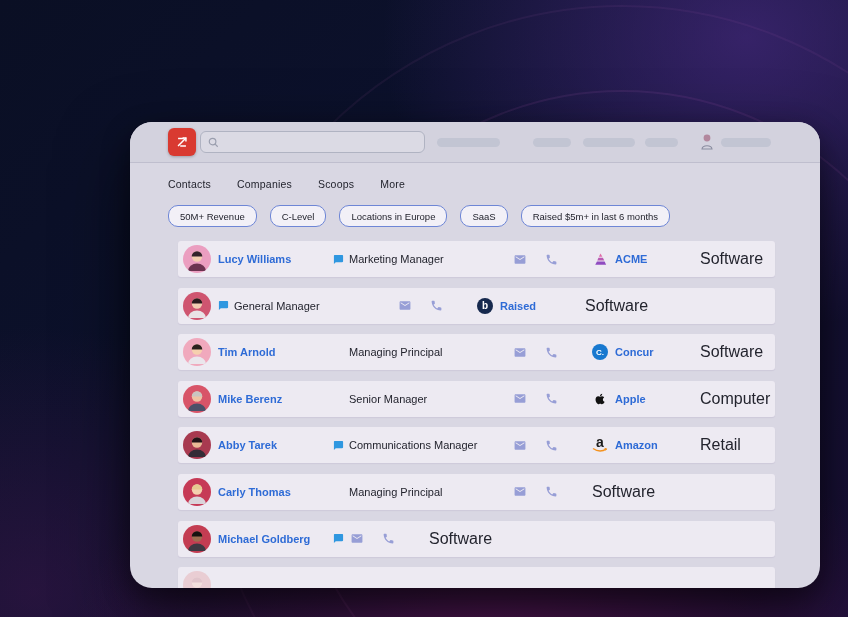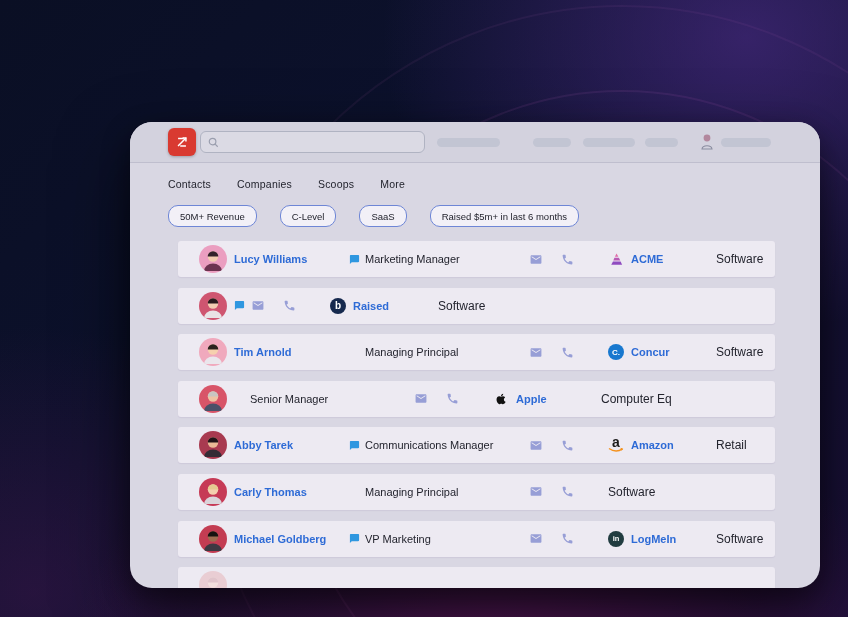--- a/index.html
+++ b/index.html
@@ -37,43 +37,43 @@
   .pill{position:absolute;top:16px;height:9px;border-radius:5px;background:#c2c5d3;}
   .p1{left:307px;width:63px;} .p2{left:403px;width:38px;} .p3{left:453px;width:52px;}
   .p4{left:515px;width:33px;} .p5{left:591px;width:50px;}
   .useri{position:absolute;left:569px;top:11px;width:16px;height:18px;}
 
   
   .tabs{position:absolute;left:38px;top:56px;display:flex;gap:26px;}
   .tab{font-size:10.5px;font-weight:500;color:#23242e;letter-spacing:.2px;cursor:pointer;text-align:center;}
 
   
-  .chips{position:absolute;left:38px;top:83px;display:flex;gap:23px;}
+  .chips{position:absolute;left:38px;top:83px;display:flex;gap:13px;}
   .chip{height:20px;border:1px solid #6e86d6;border-radius:10px;background:#f2f0f7;
     display:flex;align-items:center;padding:0 11px;font-size:9.5px;font-weight:500;
     color:#1d1e28;white-space:nowrap;cursor:pointer;}
 
   
   .rows{position:absolute;left:48px;top:119px;width:597px;}
   .row{height:36px;margin-bottom:10.6px;background:#edeaf2;border-radius:3px;
-    display:flex;align-items:center;box-shadow:0 1px 1px rgba(120,110,150,.12);padding-left:16px;}
+    display:flex;align-items:center;box-shadow:0 1px 1px rgba(120,110,150,.12);}
   .cell{display:flex;align-items:center;box-sizing:border-box;height:100%;}
   .c-avatar{width:40px;padding-left:5px;}
   .avatar{width:28px;height:28px;display:block;}
   .c-name{width:115px;font-size:11px;font-weight:600;color:#2e6bd6;text-decoration:none;
     overflow:hidden;white-space:nowrap;cursor:pointer;}
   .c-scoop{width:16px;}
   .c-title{width:163px;font-size:11px;color:#23242e;overflow:hidden;white-space:nowrap;}
   .c-mail{width:26px;cursor:pointer;}
   .c-phone{width:54px;padding-left:7px;cursor:pointer;}
   .c-company{width:108px;gap:7px;}
   .logoimg{width:16px;height:16px;display:flex;align-items:center;justify-content:center;flex:none;}
   .company-name{font-size:11px;font-weight:700;color:#2e6bd6;text-decoration:none;
     white-space:nowrap;cursor:pointer;}
-  .c-industry{flex:1;font-size:12px;color:#23242e;overflow:hidden;white-space:nowrap;text-align:right;}
+  .c-industry{flex:1;font-size:16px;color:#23242e;overflow:hidden;white-space:nowrap;text-align:right;}
   .mono{border-radius:50%;width:16px;height:16px;display:flex;align-items:center;
     justify-content:center;color:#fff;font-weight:bold;}
   .mono-boomi{background:#16294e;font-size:10px;}
   .mono-concur{background:#1878cf;font-size:8px;}
   .mono-logmein{background:#213c40;font-size:7.5px;}
   .adp-oval{background:#d0271d;border-radius:6px;width:16px;height:10px;display:flex;
     align-items:center;justify-content:center;color:#fff;font-size:5.5px;font-weight:bold;font-style:italic;}
   .amazon{position:relative;width:16px;height:16px;}
   .amazon .a{position:absolute;left:4px;top:-3px;font-size:14px;font-weight:bold;color:#1a1a1a;}
   .amazon svg{position:absolute;left:0;bottom:0;}
@@ -126,20 +126,21 @@
   <div class="tabs">
     <span class="tab">Contacts</span>
     <span class="tab">Companies</span>
     <span class="tab">Scoops</span>
     <span class="tab">More</span>
   </div>
 
   <div class="chips">
     <div class="chip">50M+ Revenue</div>
     <div class="chip">C-Level</div>
+    <div class="chip">Locations in Europe</div>
     <div class="chip">SaaS</div>
     <div class="chip">Raised $5m+ in last 6 months</div>
   </div>
 
   <div class="rows">
 
     <div class="row">
       <div class="cell c-avatar">
           <svg class="avatar" viewBox="0 0 28 28">
         <circle cx="14" cy="14" r="14" fill="#eb9ec0"></circle>
@@ -189,20 +190,21 @@
           <circle cx="14" cy="11.5" r="5.2" fill="#f3cdb2"></circle>
           <path d="M8.7 11.5 a5.3 5.3 0 0 1 10.6 0 Z" fill="#2c1b1e"></path>
         </g>
           </svg>
         </div>
       <div class="cell c-scoop">
         <svg width="11" height="11" viewBox="0 0 24 24" fill="#2f97e0">
             <path d="M20 2H4c-1.1 0-2 .9-2 2v18l4-4h14c1.1 0 2-.9 2-2V4c0-1.1-.9-2-2-2z"></path>
           </svg>
       </div>
+      <div class="cell c-title">General Manager</div>
       <div class="cell c-mail">
         <svg width="16" height="13" viewBox="0 0 24 24" fill="#979ed6">
             <path d="M20 4H4c-1.1 0-2 .9-2 2v12c0 1.1.9 2 2 2h16c1.1 0 2-.9 2-2V6c0-1.1-.9-2-2-2zm0 4l-8 5-8-5V6l8 5 8-5v2z"></path>
           </svg>
         </div>
       <div class="cell c-phone">
         <svg width="13" height="13" viewBox="0 0 24 24" fill="#979ed6">
             <path d="M6.62 10.79c1.44 2.83 3.76 5.14 6.59 6.59l2.2-2.2c.27-.27.67-.36 1.02-.24 1.12.37 2.33.57 3.57.57.55 0 1 .45 1 1V20c0 .55-.45 1-1 1-9.39 0-17-7.61-17-17 0-.55.45-1 1-1h3.5c.55 0 1 .45 1 1 0 1.25.2 2.45.57 3.57.11.35.03.74-.25 1.02l-2.2 2.2z"></path>
           </svg>
         </div>
@@ -252,20 +254,21 @@
       <div class="cell c-avatar">
           <svg class="avatar" viewBox="0 0 28 28">
         <circle cx="14" cy="14" r="14" fill="#d85468"></circle>
         <g clip-path="url(#avclip)">
           <path d="M5 26 a9 7.5 0 0 1 18 0 Z" fill="#4b5068"></path>
           <circle cx="14" cy="11.5" r="5.2" fill="#efc3a3"></circle>
           <path d="M8.7 11.5 a5.3 5.3 0 0 1 10.6 0 Z" fill="#c9c5c1"></path>
         </g>
           </svg>
         </div>
+      <a class="cell c-name">Mike Berenz</a>
       <div class="cell c-scoop"></div>
       <div class="cell c-title">Senior Manager</div>
       <div class="cell c-mail">
         <svg width="16" height="13" viewBox="0 0 24 24" fill="#979ed6">
             <path d="M20 4H4c-1.1 0-2 .9-2 2v12c0 1.1.9 2 2 2h16c1.1 0 2-.9 2-2V6c0-1.1-.9-2-2-2zm0 4l-8 5-8-5V6l8 5 8-5v2z"></path>
           </svg>
         </div>
       <div class="cell c-phone">
         <svg width="13" height="13" viewBox="0 0 24 24" fill="#979ed6">
             <path d="M6.62 10.79c1.44 2.83 3.76 5.14 6.59 6.59l2.2-2.2c.27-.27.67-.36 1.02-.24 1.12.37 2.33.57 3.57.57.55 0 1 .45 1 1V20c0 .55-.45 1-1 1-9.39 0-17-7.61-17-17 0-.55.45-1 1-1h3.5c.55 0 1 .45 1 1 0 1.25.2 2.45.57 3.57.11.35.03.74-.25 1.02l-2.2 2.2z"></path>
@@ -360,37 +363,30 @@
           <path d="M8.7 11.5 a5.3 5.3 0 0 1 10.6 0 Z" fill="#171210"></path>
         </g>
           </svg>
         </div>
       <a class="cell c-name">Michael Goldberg</a>
       <div class="cell c-scoop">
         <svg width="11" height="11" viewBox="0 0 24 24" fill="#2f97e0">
             <path d="M20 2H4c-1.1 0-2 .9-2 2v18l4-4h14c1.1 0 2-.9 2-2V4c0-1.1-.9-2-2-2z"></path>
           </svg>
       </div>
-      <div class="cell c-title">VP Marketing</div>
-      <div class="cell c-mail">
-        <svg width="16" height="13" viewBox="0 0 24 24" fill="#979ed6">
-            <path d="M20 4H4c-1.1 0-2 .9-2 2v12c0 1.1.9 2 2 2h16c1.1 0 2-.9 2-2V6c0-1.1-.9-2-2-2zm0 4l-8 5-8-5V6l8 5 8-5v2z"></path>
-          </svg>
-        </div>
-      <div class="cell c-phone">
-        <svg width="13" height="13" viewBox="0 0 24 24" fill="#979ed6">
-            <path d="M6.62 10.79c1.44 2.83 3.76 5.14 6.59 6.59l2.2-2.2c.27-.27.67-.36 1.02-.24 1.12.37 2.33.57 3.57.57.55 0 1 .45 1 1V20c0 .55-.45 1-1 1-9.39 0-17-7.61-17-17 0-.55.45-1 1-1h3.5c.55 0 1 .45 1 1 0 1.25.2 2.45.57 3.57.11.35.03.74-.25 1.02l-2.2 2.2z"></path>
-          </svg>
-        </div>
-      <div class="cell c-company">
-        <span class="logoimg">
-          <span class="mono mono-logmein">in</span>
-          </span>
-        <a class="company-name">LogMeIn</a>
-      </div>
+      <div class="cell c-mail">
+        <svg width="16" height="13" viewBox="0 0 24 24" fill="#979ed6">
+            <path d="M20 4H4c-1.1 0-2 .9-2 2v12c0 1.1.9 2 2 2h16c1.1 0 2-.9 2-2V6c0-1.1-.9-2-2-2zm0 4l-8 5-8-5V6l8 5 8-5v2z"></path>
+          </svg>
+        </div>
+      <div class="cell c-phone">
+        <svg width="13" height="13" viewBox="0 0 24 24" fill="#979ed6">
+            <path d="M6.62 10.79c1.44 2.83 3.76 5.14 6.59 6.59l2.2-2.2c.27-.27.67-.36 1.02-.24 1.12.37 2.33.57 3.57.57.55 0 1 .45 1 1V20c0 .55-.45 1-1 1-9.39 0-17-7.61-17-17 0-.55.45-1 1-1h3.5c.55 0 1 .45 1 1 0 1.25.2 2.45.57 3.57.11.35.03.74-.25 1.02l-2.2 2.2z"></path>
+          </svg>
+        </div>
       <div class="cell c-industry">Software</div>
     </div>
 
     <div class="row">
       <div class="cell c-avatar">
           <svg class="avatar" viewBox="0 0 28 28">
         <circle cx="14" cy="14" r="14" fill="#e9cdd3"></circle>
         <g clip-path="url(#avclip)">
           <path d="M5 26 a9 7.5 0 0 1 18 0 Z" fill="#eadfe3"></path>
           <circle cx="14" cy="11.5" r="5.2" fill="#f2dfdd"></circle>

